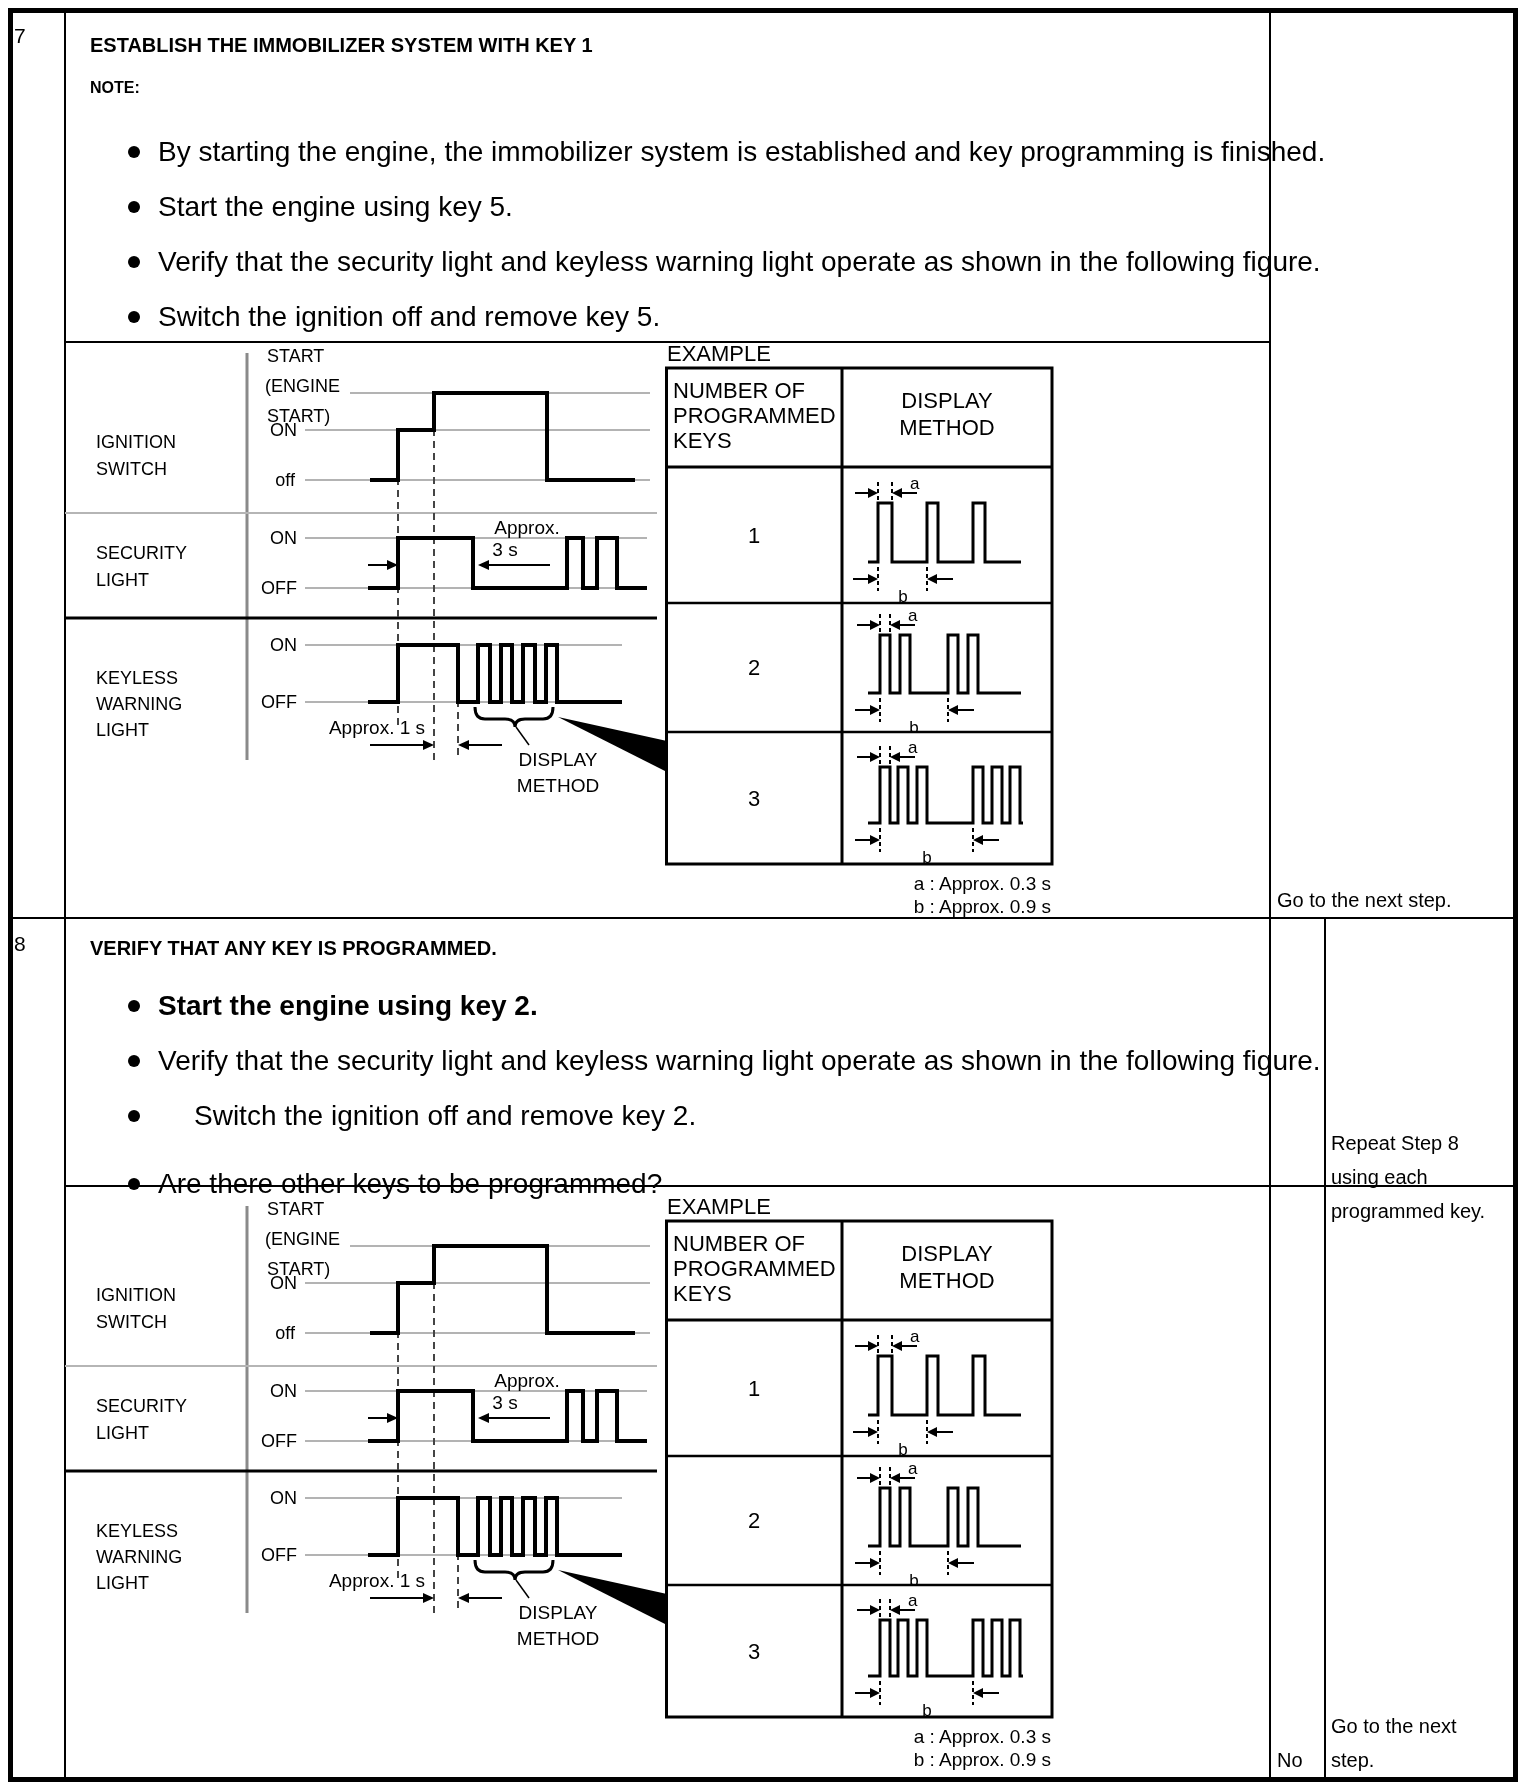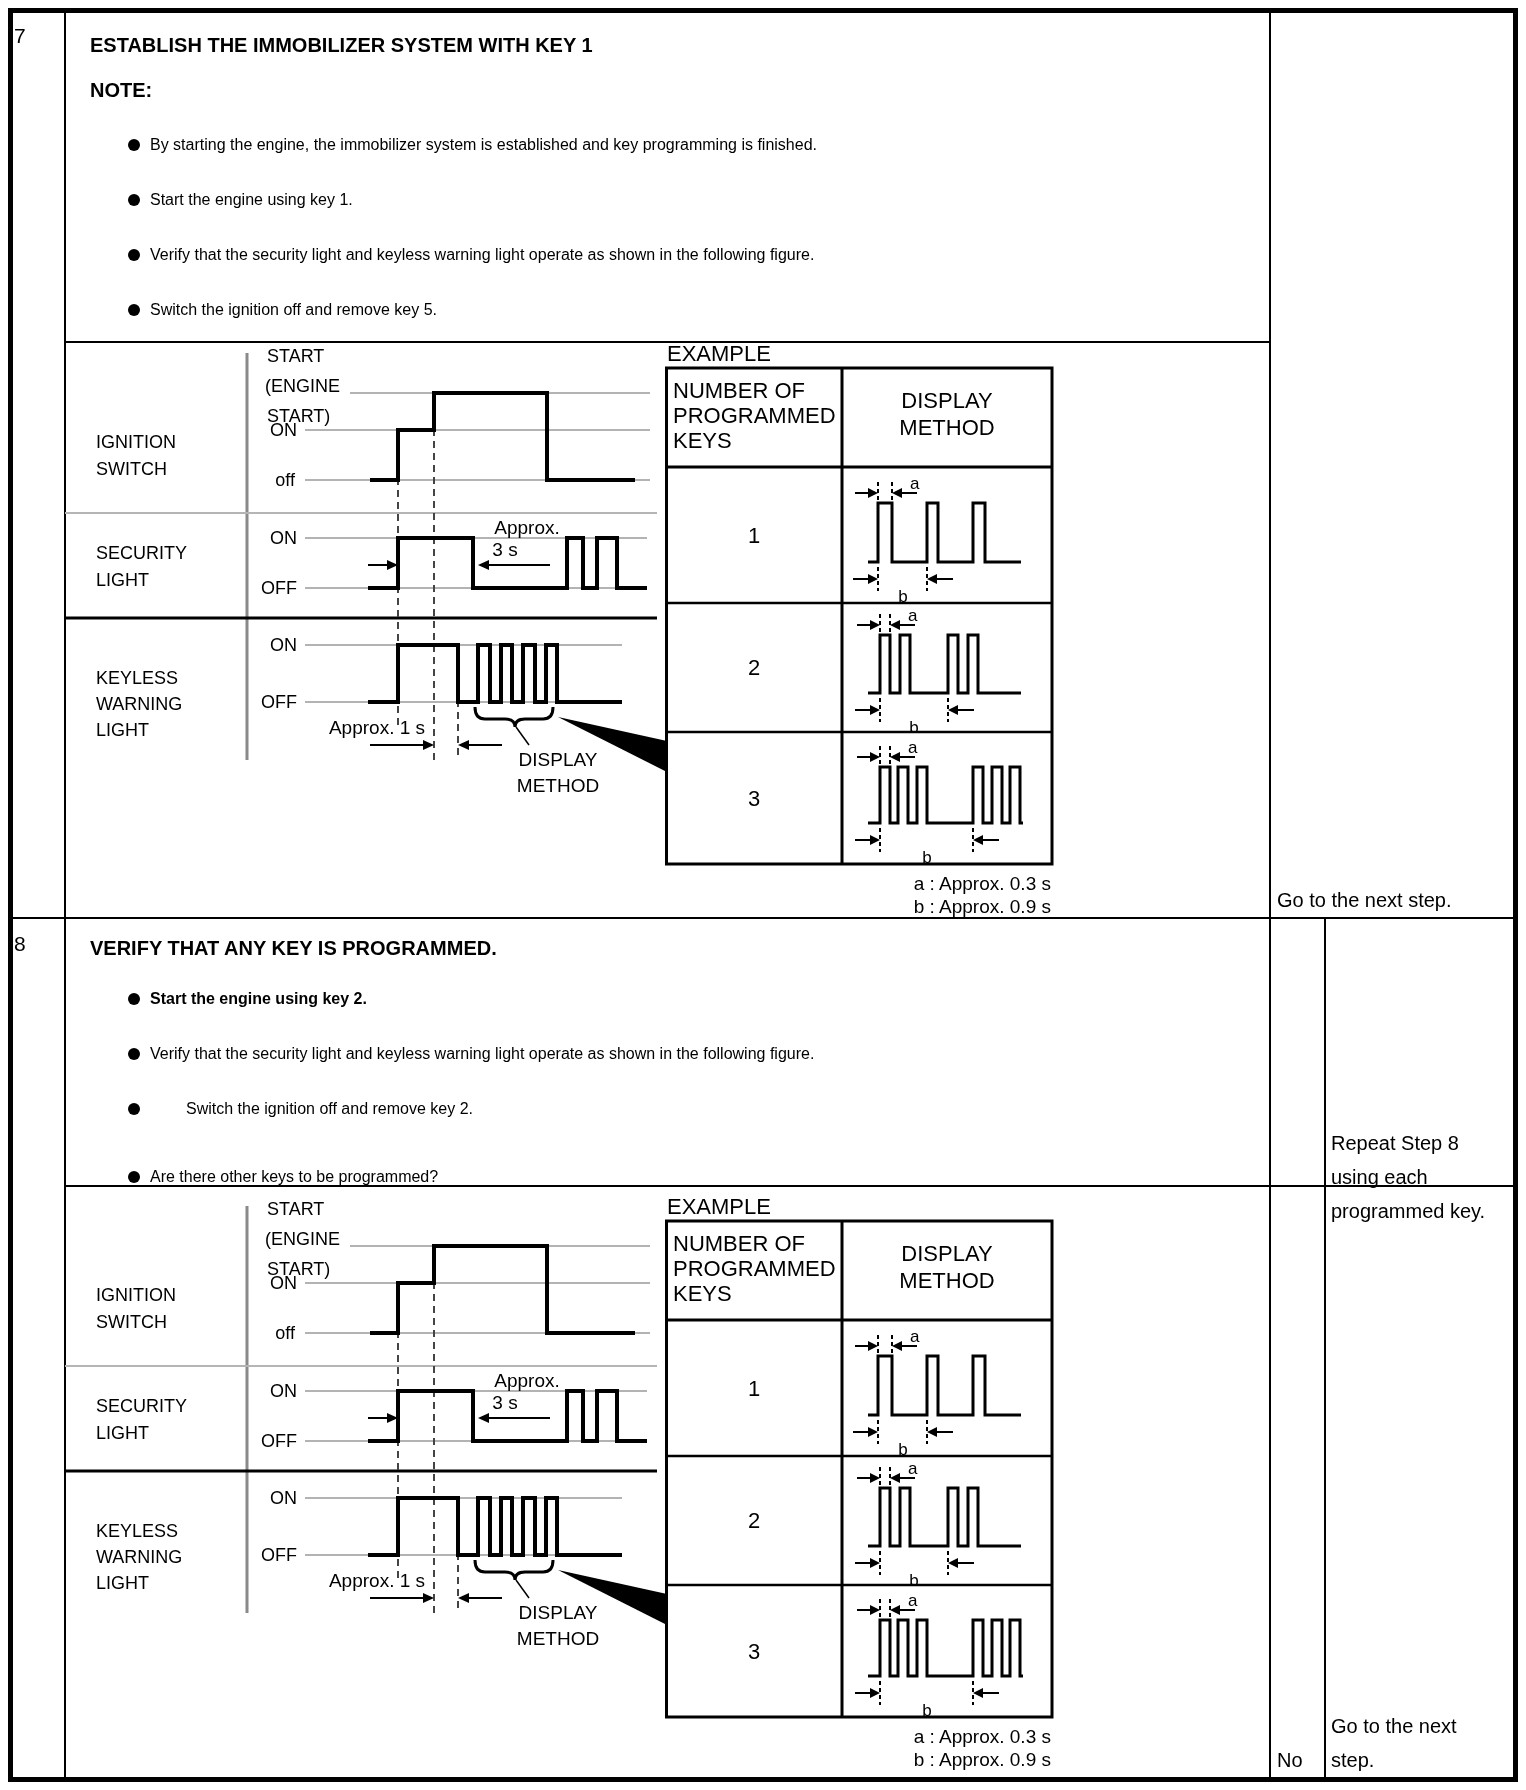--- a/index.html
+++ b/index.html
@@ -6,24 +6,24 @@
   .page{
     position:relative;width:1526px;height:1790px;background:#ffffff;
     font-family:"Liberation Sans", sans-serif;color:#000;overflow:hidden;
     -webkit-font-smoothing:antialiased;
   }
   .ln{position:absolute;background:#000;}
   .outer-border{position:absolute;left:8px;top:8px;width:1510px;height:1774px;
     box-sizing:border-box;border:5px solid #000;}
   .stepnum{position:absolute;font-size:21px;}
   .title{position:absolute;font-size:20px;font-weight:bold;white-space:nowrap;}
-  .note{position:absolute;font-size:20px;font-weight:bold;}
+  .note{position:absolute;font-size:16px;font-weight:bold;}
   .bullet{position:absolute;display:flex;align-items:center;}
   .bullet .dot{width:12px;height:12px;border-radius:50%;background:#000;flex:0 0 12px;}
-  .bullet .btxt{margin-left:10px;font-size:16px;white-space:nowrap;}
+  .bullet .btxt{margin-left:18px;font-size:28px;white-space:nowrap;}
   .result-cell{position:absolute;display:flex;align-items:flex-end;font-size:20px;line-height:34px;}
   .figure-slot{position:absolute;width:1205px;height:573px;}
   .figure-slot svg{display:block;width:1205px;height:573px;}
   text{fill:#000;font-family:"Liberation Sans", sans-serif;}
   .t18{font-size:18px;}
   .t19{font-size:19px;}
   .t17{font-size:17px;}
   .t22{font-size:22px;}
   .wf{stroke:#000;stroke-width:4;fill:none;}
   .wf3{stroke:#000;stroke-width:3;fill:none;}
@@ -49,21 +49,21 @@
   <div class="stepnum" style="left:14px;top:24px;">7</div>
   <div class="title" style="left:90px;top:34px;">ESTABLISH THE IMMOBILIZER SYSTEM WITH KEY 1</div>
   <div class="note" style="left:90px;top:79px;">NOTE:</div>
 
   <div class="bullet" style="left:128px;top:136px;">
     <span class="dot"></span>
     <span class="btxt">By starting the engine, the immobilizer system is established and key programming is finished.</span>
   </div>
   <div class="bullet" style="left:128px;top:191px;">
     <span class="dot"></span>
-    <span class="btxt">Start the engine using key 1.</span>
+    <span class="btxt">Start the engine using key 5.</span>
   </div>
   <div class="bullet" style="left:128px;top:246px;">
     <span class="dot"></span>
     <span class="btxt">Verify that the security light and keyless warning light operate as shown in the following figure.</span>
   </div>
   <div class="bullet" style="left:128px;top:301px;">
     <span class="dot"></span>
     <span class="btxt">Switch the ignition off and remove key 5.</span>
   </div>
 

